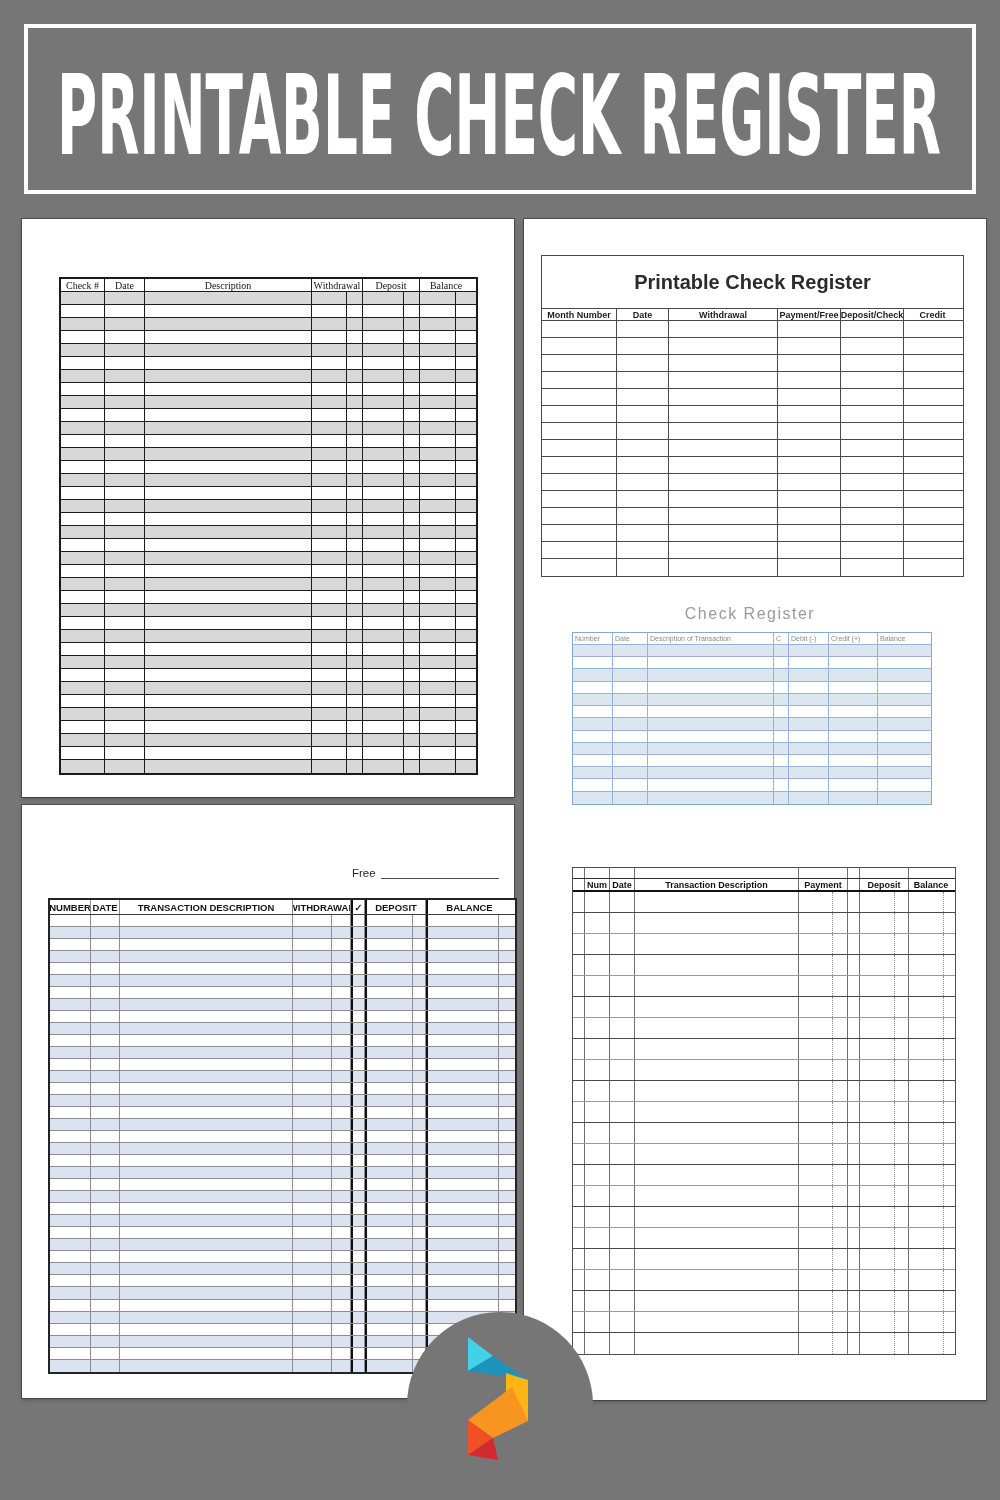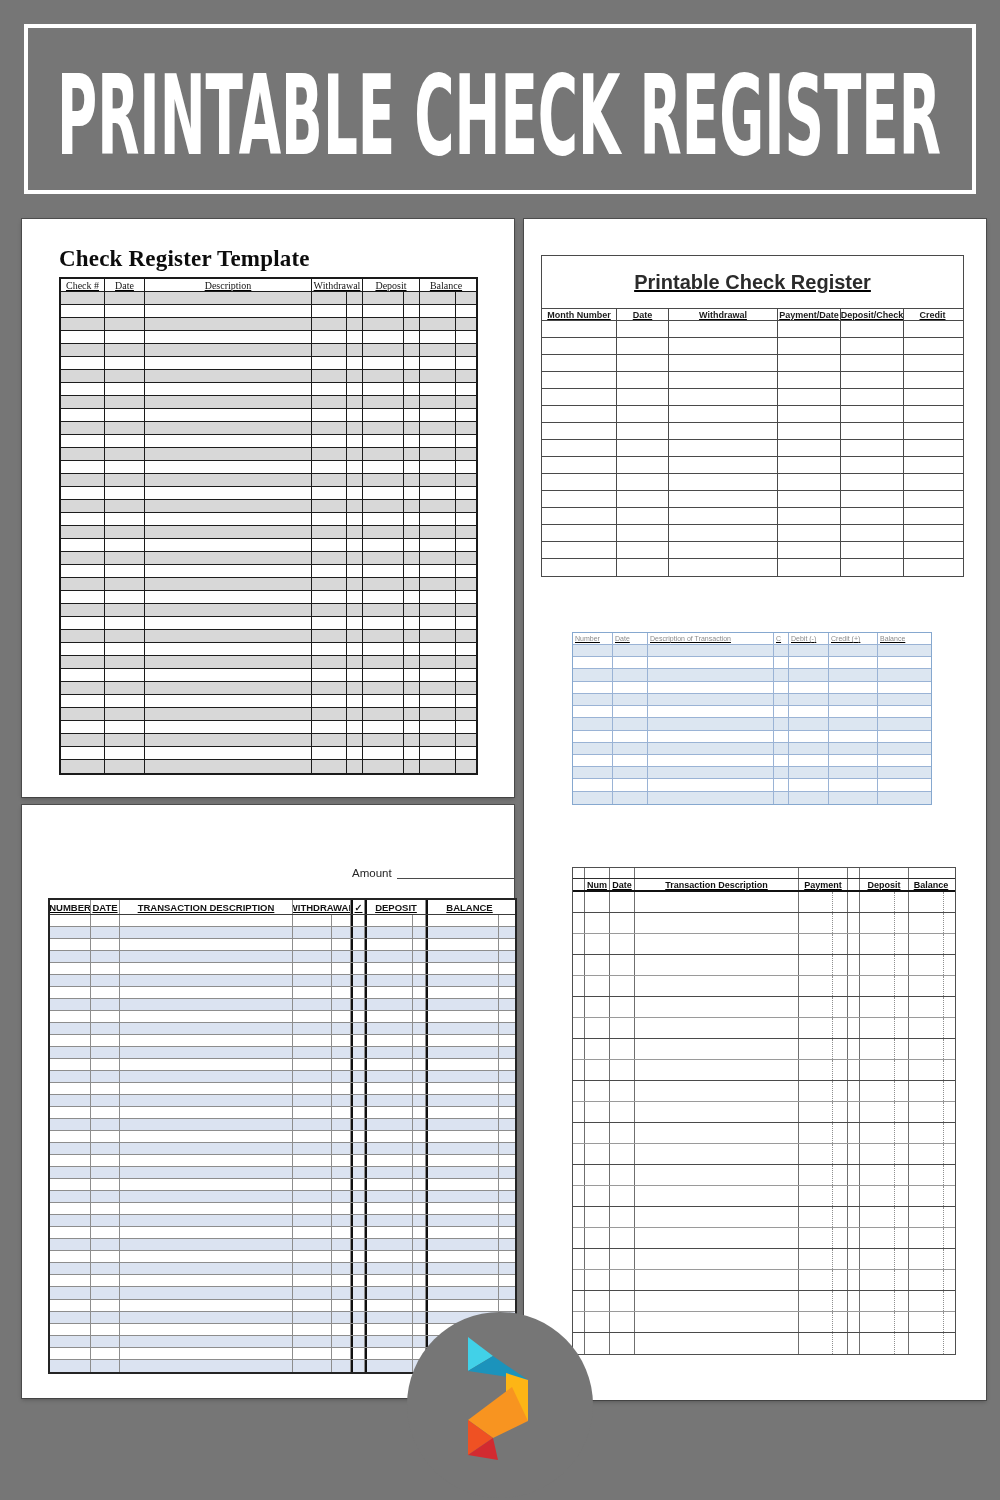--- a/index.html
+++ b/index.html
@@ -19,21 +19,21 @@
   
   .panel {
     position:absolute; background:#ffffff; z-index:1;
     box-shadow:0 0 0 1px rgba(40,40,40,.5), 0 2px 4px rgba(0,0,0,.25);
   }
   .panel-tl { left:22px; top:219px;  width:492px; height:578px; }
   .panel-bl { left:22px; top:805px;  width:492px; height:593px; }
   .panel-r  { left:524px; top:219px; width:462px; height:1181px; }
 
   
-  .table { position:absolute;text-decoration:underline; }
+  .table { position:absolute; }
   .trow { display:flex; box-sizing:border-box; border-bottom:1px solid var(--bc); background:#fff; }
   .trow:last-child { border-bottom:none; }
   .tcell {
     box-sizing:border-box; border-right:1px solid var(--bc);
     display:flex; align-items:center; justify-content:center;
     position:relative; overflow:hidden; white-space:nowrap;
   }
   .tcell:last-child { border-right:none; }
   .thickL { border-left:2px solid #101010; }
   .dotted::after {
@@ -104,21 +104,20 @@
 
 <div class="page">
 
   <div class="banner-frame">
     <svg class="banner-svg" width="942" height="162" viewBox="0 0 942 162">
       <text x="471" y="126" text-anchor="middle" font-size="110" font-weight="bold" fill="#ffffff" textLength="884" lengthAdjust="spacingAndGlyphs" font-family="DejaVu Sans, sans-serif">PRINTABLE CHECK REGISTER</text>
     </svg>
   </div>
 
   <section class="panel panel-tl">
-    <h2 class="tl-title">Check Register Template</h2>
     <div class="table tl" id="tl-table">
         <div class="trow head" style="height: 13px;">
           <div class="tcell" style="flex: 0 0 44px;">Check #</div>
           <div class="tcell" style="flex: 0 0 40px;">Date</div>
           <div class="tcell" style="flex: 0 0 167px;">Description</div>
           <div class="tcell" style="flex: 0 0 51px;">Withdrawal</div>
           <div class="tcell" style="flex: 0 0 57px;">Deposit</div>
           <div class="tcell" style="flex: 0 0 52px;">Balance</div>
         </div>
         <div class="trow body" style="height: 13px; background: rgb(216, 216, 216);">
@@ -526,21 +525,21 @@
           <div class="tcell" style="flex: 0 0 41px;"></div>
           <div class="tcell" style="flex: 0 0 16px;"></div>
           <div class="tcell" style="flex: 0 0 36px;"></div>
           <div class="tcell" style="flex: 0 0 16px;"></div>
         </div>
       </div>
   </section>
 
   <section class="panel panel-bl">
     <div class="bl-month">
-      <span>Amount</span>
+      <span>Free</span>
       <span class="month-line"></span>
     </div>
     <div class="table bl" id="bl-table">
         <div class="trow head" style="height: 15px;">
           <div class="tcell" style="flex: 0 0 41px;">NUMBER</div>
           <div class="tcell" style="flex: 0 0 29px;">DATE</div>
           <div class="tcell" style="flex: 0 0 173px;">TRANSACTION DESCRIPTION</div>
           <div class="tcell" style="flex: 0 0 58px;">WITHDRAWAL</div>
           <div class="tcell thickL" style="flex: 0 0 14px;">✓</div>
           <div class="tcell thickL" style="flex: 0 0 61px;">DEPOSIT</div>
@@ -1006,21 +1005,21 @@
   </section>
 
   <section class="panel panel-r">
     <div class="table tr" id="tr-table">
       <div class="tr-titlecell">Printable Check Register</div>
       <div id="tr-grid">
           <div class="trow head" style="height: 12px;">
             <div class="tcell" style="flex: 0 0 75px;">Month Number</div>
             <div class="tcell" style="flex: 0 0 52px;">Date</div>
             <div class="tcell" style="flex: 0 0 109px;">Withdrawal</div>
-            <div class="tcell" style="flex: 0 0 63px;">Payment/Date</div>
+            <div class="tcell" style="flex: 0 0 63px;">Payment/Free</div>
             <div class="tcell" style="flex: 0 0 63px;">Deposit/Check</div>
             <div class="tcell" style="flex: 0 0 57px;">Credit</div>
           </div>
           <div class="trow body" style="height: 17px;">
             <div class="tcell" style="flex: 0 0 75px;"></div>
             <div class="tcell" style="flex: 0 0 52px;"></div>
             <div class="tcell" style="flex: 0 0 109px;"></div>
             <div class="tcell" style="flex: 0 0 63px;"></div>
             <div class="tcell" style="flex: 0 0 63px;"></div>
             <div class="tcell" style="flex: 0 0 57px;"></div>
@@ -1133,20 +1132,21 @@
             <div class="tcell" style="flex: 0 0 75px;"></div>
             <div class="tcell" style="flex: 0 0 52px;"></div>
             <div class="tcell" style="flex: 0 0 109px;"></div>
             <div class="tcell" style="flex: 0 0 63px;"></div>
             <div class="tcell" style="flex: 0 0 63px;"></div>
             <div class="tcell" style="flex: 0 0 57px;"></div>
           </div>
         </div>
     </div>
 
+    <div class="mr-title">Check Register</div>
     <div class="table mr" id="mr-table">
         <div class="trow head" style="height: 12px;">
           <div class="tcell" style="flex: 0 0 40px;">Number</div>
           <div class="tcell" style="flex: 0 0 35px;">Date</div>
           <div class="tcell" style="flex: 0 0 126px;">Description of Transaction</div>
           <div class="tcell" style="flex: 0 0 15px;">C</div>
           <div class="tcell" style="flex: 0 0 40px;">Debit  (-)</div>
           <div class="tcell" style="flex: 0 0 49px;">Credit (+)</div>
           <div class="tcell" style="flex: 0 0 51px;">Balance</div>
         </div>

